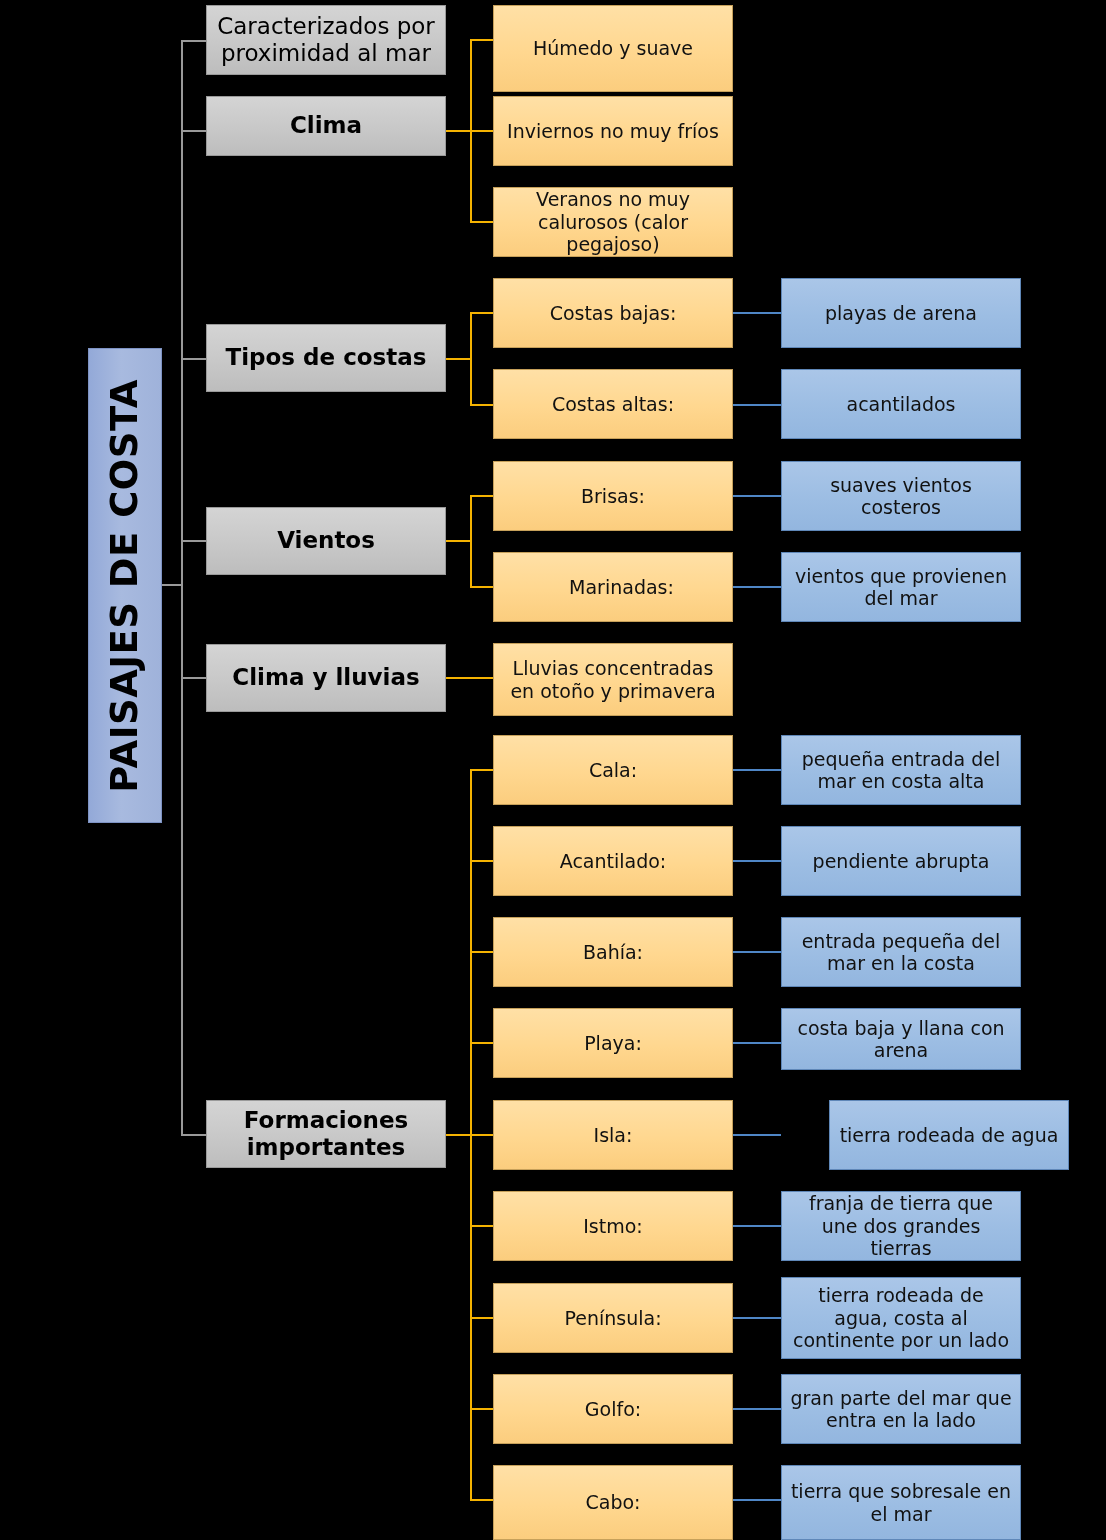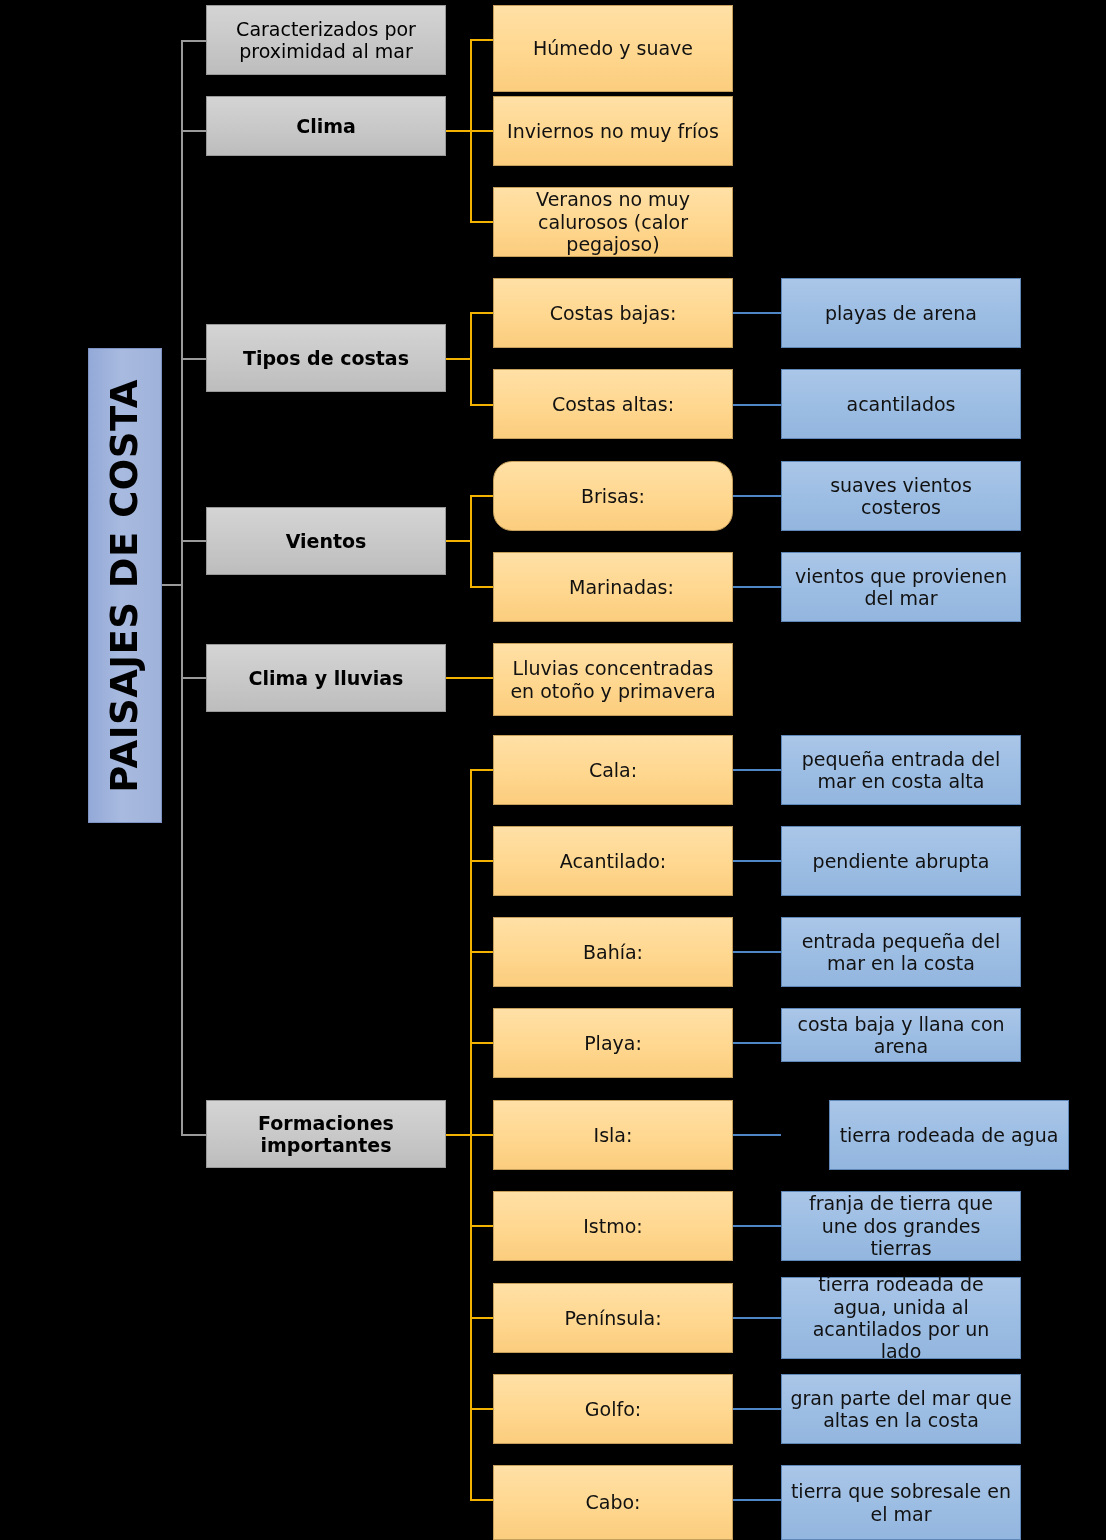--- a/index.html
+++ b/index.html
@@ -14,21 +14,21 @@
   
   .root{left:88px;top:348px;width:74px;height:475px;
         background:linear-gradient(90deg,#93a9d8 0%,#a8badf 45%,#9fb2da 100%);
         border:1px solid #7e93c4;}
   .root .vtxt{transform:rotate(-90deg);white-space:nowrap;font-weight:bold;
         font-size:37px;color:#000;letter-spacing:0.5px;}
 
   
   .gray{left:206px;width:240px;
         background:linear-gradient(180deg,#d4d4d4 0%,#c9c9c9 50%,#bdbdbd 100%);
-        border:1px solid #9a9a9a;font-size:19px;color:#000;}
+        border:1px solid #9a9a9a;font-size:23px;color:#000;}
   .gray.b span{font-weight:bold;}
 
   
   .orange{left:493px;width:240px;
         background:linear-gradient(180deg,#ffe0a6 0%,#ffd78f 55%,#fbcd7e 100%);
         border:1px solid #c6a05a;font-size:19px;color:#111;}
 
   
   .blue{left:781px;width:240px;
         background:linear-gradient(180deg,#aac6e8 0%,#9cbde3 55%,#93b6df 100%);
@@ -115,21 +115,21 @@
   </div>
   <div class="node blue" style="top:369px;height:70px;text-align:right;">
     <span>acantilados</span>
   </div>
 
   <div class="ln o h" style="left:446px;top:540px;width:26px;"></div>
   <div class="ln o v" style="left:470px;top:495px;height:93px;"></div>
   <div class="ln o h" style="left:470px;top:495px;width:25px;"></div>
   <div class="ln o h" style="left:470px;top:586px;width:25px;"></div>
 
-  <div class="node orange" style="top:461px;height:70px;border-radius:19px;">
+  <div class="node orange" style="top:461px;height:70px;">
     <span>Brisas:</span>
   </div>
   <div class="node orange" style="top:552px;height:70px;padding-left:17px;">
     <span>Marinadas:</span>
   </div>
   <div class="ln bl h" style="left:733px;top:495px;width:48px;"></div>
   <div class="ln bl h" style="left:733px;top:586px;width:48px;"></div>
   <div class="node blue" style="top:461px;height:70px;">
     <span>suaves vientos costeros</span>
   </div>
@@ -195,32 +195,32 @@
 
   <div class="node blue" style="top:735px;height:70px;">
     <span>pequeña entrada del mar en costa alta</span>
     </div>
   <div class="node blue" style="top:826px;height:70px;">
     <span>pendiente abrupta</span>
     </div>
   <div class="node blue" style="top:917px;height:70px;">
     <span>entrada pequeña del mar en la costa</span>
     </div>
-  <div class="node blue" style="top:1008px;height:54px;">
+  <div class="node blue" style="top:1008px;height:62px;">
     <span>costa baja y llana con arena</span>
     </div>
   <div class="node blue" style="top:1100px;height:70px;margin-left:48px;">
     <span>tierra rodeada de agua</span>
     </div>
   <div class="node blue" style="top:1191px;height:70px;">
     <span>franja de tierra que une dos grandes tierras</span>
     </div>
   <div class="node blue" style="top:1277px;height:82px;">
-    <span>tierra rodeada de agua, unida al acantilados por un lado</span>
+    <span>tierra rodeada de agua, costa al continente por un lado</span>
     </div>
   <div class="node blue" style="top:1374px;height:70px;">
-    <span>gran parte del mar que altas en la costa</span>
+    <span>gran parte del mar que entra en la lado</span>
     </div>
   <div class="node blue" style="top:1465px;height:75px;">
     <span>tierra que sobresale en el mar</span>
     </div>
 
 </div>
 
 </body></html>

